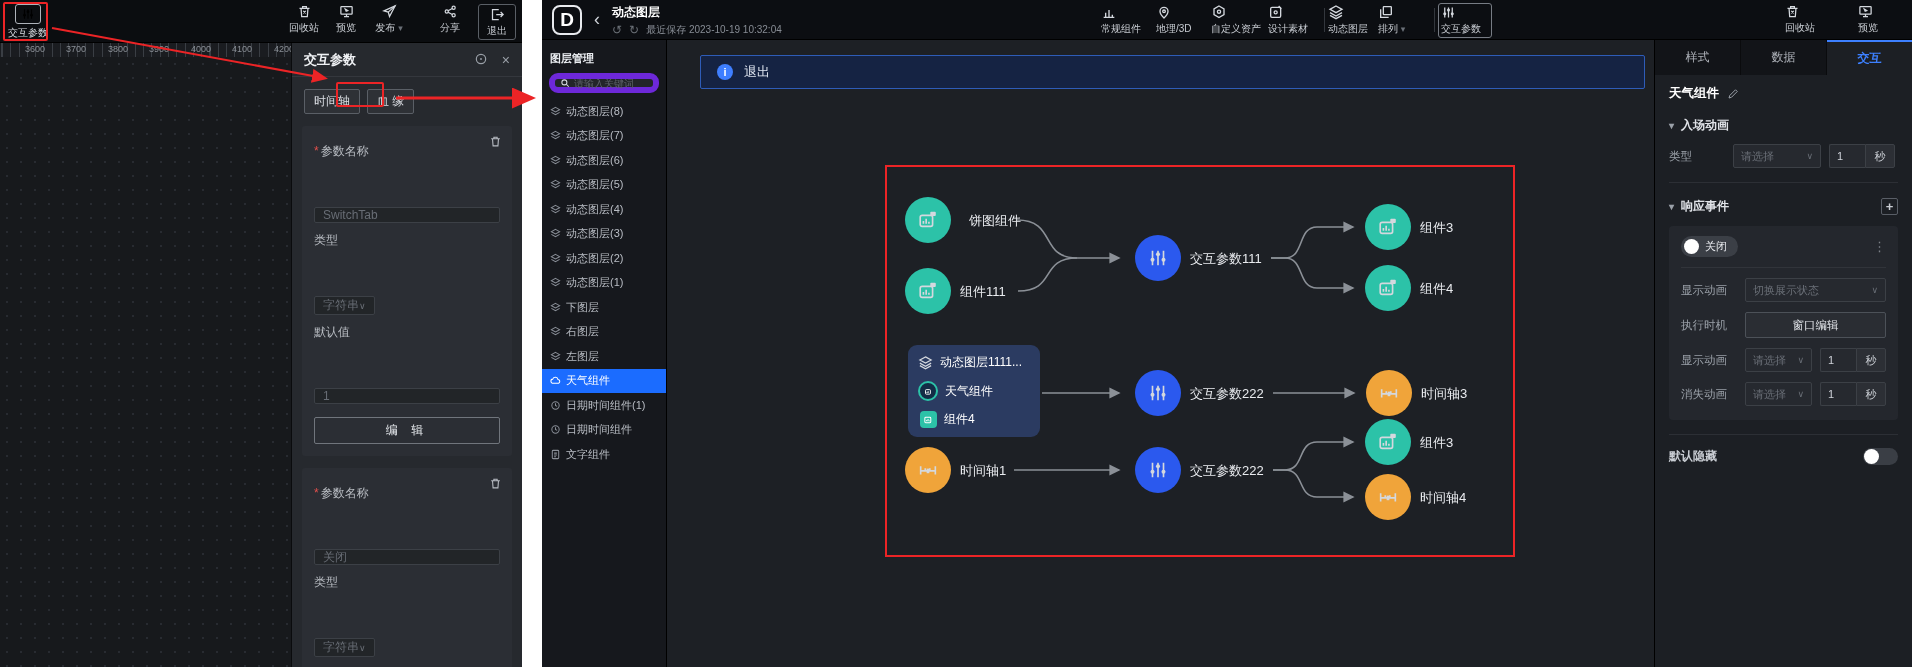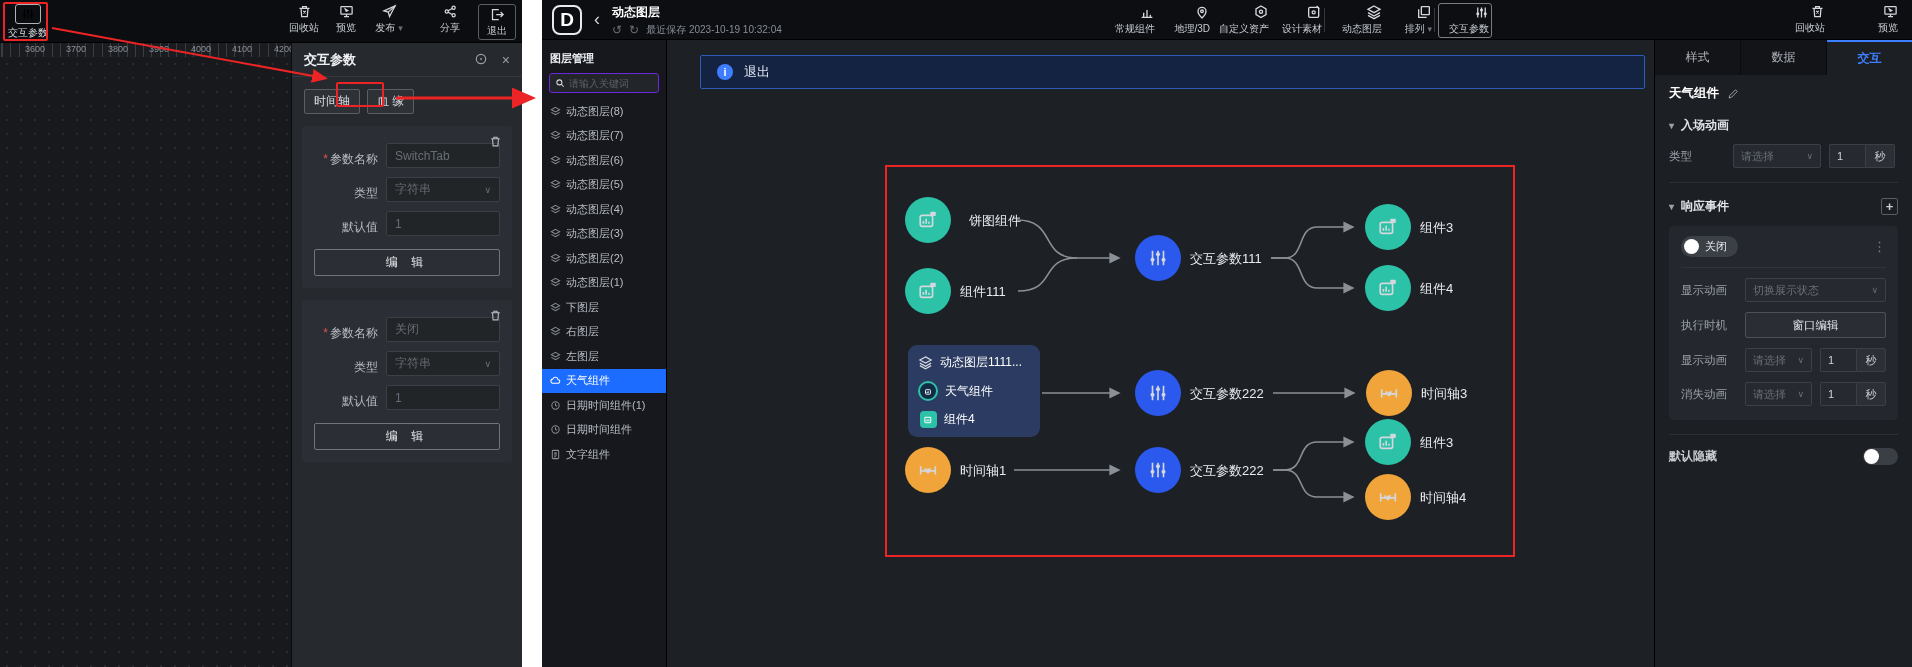--- a/index.html
+++ b/index.html
@@ -26,48 +26,48 @@
              background-image:radial-gradient(#282b31 1px, transparent 1.3px); background-size:14px 14px; }
   .lpanel { position:absolute; top:43px; left:291px; right:0; bottom:0; background:#26292e; border-left:1px solid #0a0b0d; }
   .lpanel-head { height:34px; display:flex; align-items:center; padding:0 12px; border-bottom:1px solid #34373d; }
   .lpanel-head .t { font-size:13px; font-weight:bold; color:#f0f2f5; }
   .lpanel-head .sp { flex:1; }
   .lpanel-head .hic { color:#9aa0a8; margin-left:14px; font-size:14px; line-height:1; }
   .ltabs { display:flex; gap:7px; padding:12px 12px 0; }
   .ltab { border:1px solid #5a5f66; background:#2e3136; color:#dcdfe4; font-size:12px; padding:3px 9px; border-radius:2px; white-space:nowrap; }
   .lcard { position:relative; margin:12px 10px 0; background:#2b2e34; border-radius:3px; padding:8px 12px 12px; }
   .lcard .trash { position:absolute; top:8px; right:10px; color:#b9bdc4; }
-  .lrow { display:flex; align-items:flex-end; margin-top:9px; }
+  .lrow { display:flex; align-items:flex-start; margin-top:9px;flex-direction:column; }
   .lrow .lb { flex:0 0 64px; text-align:right; margin-right:8px; font-size:12px; color:#b8bcc2; white-space:nowrap; }
   .req { color:#e2504c; margin-right:2px; }
   .lin { flex:1; height:25px; background:#222528; border:1px solid #3c4046; border-radius:2px; color:#686d75;
          font-size:12px; padding:0 8px; font-family:"Liberation Sans",sans-serif; width:100%; }
   .lsel { flex:1; height:25px; background:#222528; border:1px solid #3c4046; border-radius:2px; color:#686d75;
           font-size:12px; padding:0 8px; display:flex; align-items:center; }
   .lsel .chev, .chev { margin-left:auto; color:#6a6f77; font-size:9px; }
   .ledit { margin-top:13px; height:27px; border:1px solid #70757c; color:#e8ebef; background:transparent;
            font-size:12px; letter-spacing:5px; text-align:center; line-height:25px; border-radius:2px; }
 
   
   .rheader { position:absolute; top:0; left:0; right:0; height:40px; background:#0c0e12; border-bottom:1px solid #000; }
   .rlogo { position:absolute; left:10px; top:5px; width:30px; height:30px; border:2px solid #e8eaee; border-radius:8px;
            color:#fff; font-weight:bold; font-size:19px; display:flex; align-items:center; justify-content:center; }
   .rback { position:absolute; left:52px; top:8px; color:#d0d4da; font-size:18px; line-height:22px; }
   .rtitlecol { position:absolute; left:70px; top:4px; }
   .rtitle { font-size:12px; font-weight:bold; color:#fff; }
   .rsub { display:flex; align-items:center; gap:7px; margin-top:2px; color:#6b7077; font-size:12px; }
   .rsub .saved { font-size:10px; color:#878c94; }
-  .rtool { position:absolute; top:4px; width:54px; display:flex; flex-direction:column; align-items:flex-end; gap:2px; color:#c7cbd1; }
+  .rtool { position:absolute; top:4px; width:54px; display:flex; flex-direction:column; align-items:flex-start; gap:2px; color:#c7cbd1; }
   .rtool .lbl { font-size:10px; white-space:nowrap; }
   .rtool.boxed { border:1px solid #777c84; border-radius:3px; padding:1px 2px; top:3px; }
   .hdiv { position:absolute; top:8px; width:1px; height:24px; background:#33373d; }
 
   .rsidebar { position:absolute; left:0; top:40px; width:125px; bottom:0; background:#16181d; border-right:1px solid #000; }
   .rside-title { padding:11px 8px 7px; font-size:11px; font-weight:bold; color:#eaedf1; }
-  .rsearch { margin:0 7px 6px; height:20px; background:#222529; border:1px solid #6d28d9; border-radius:3px;
+  .rsearch { margin:0 7px 6px; height:20px; background:#222529; border:6px solid #6d28d9; border-radius:9px;
              display:flex; align-items:center; padding:0 5px; gap:4px; color:#5c6169; }
   .rsearch input { background:transparent; border:0; outline:0; width:80px; font-size:10px; color:#8a8f97; font-family:"Liberation Sans",sans-serif; }
   .rsearch input::placeholder { color:#5c6169; }
   .ritem { height:24.5px; display:flex; align-items:center; gap:5px; padding:0 8px; font-size:11px; color:#b9bdc4; white-space:nowrap; }
   .ritem .icn { color:#8a8f98; }
   .ritem.sel { background:#1b6cff; color:#fff; }
   .ritem.sel .icn { color:#fff; }
 
   .rcanvas { position:absolute; left:125px; right:258px; top:40px; bottom:0; background:#1d2025; overflow:hidden; }
   .banner { position:absolute; left:33px; top:15px; width:945px; height:34px; background:#152343; border:1px solid #2e5cb8;

